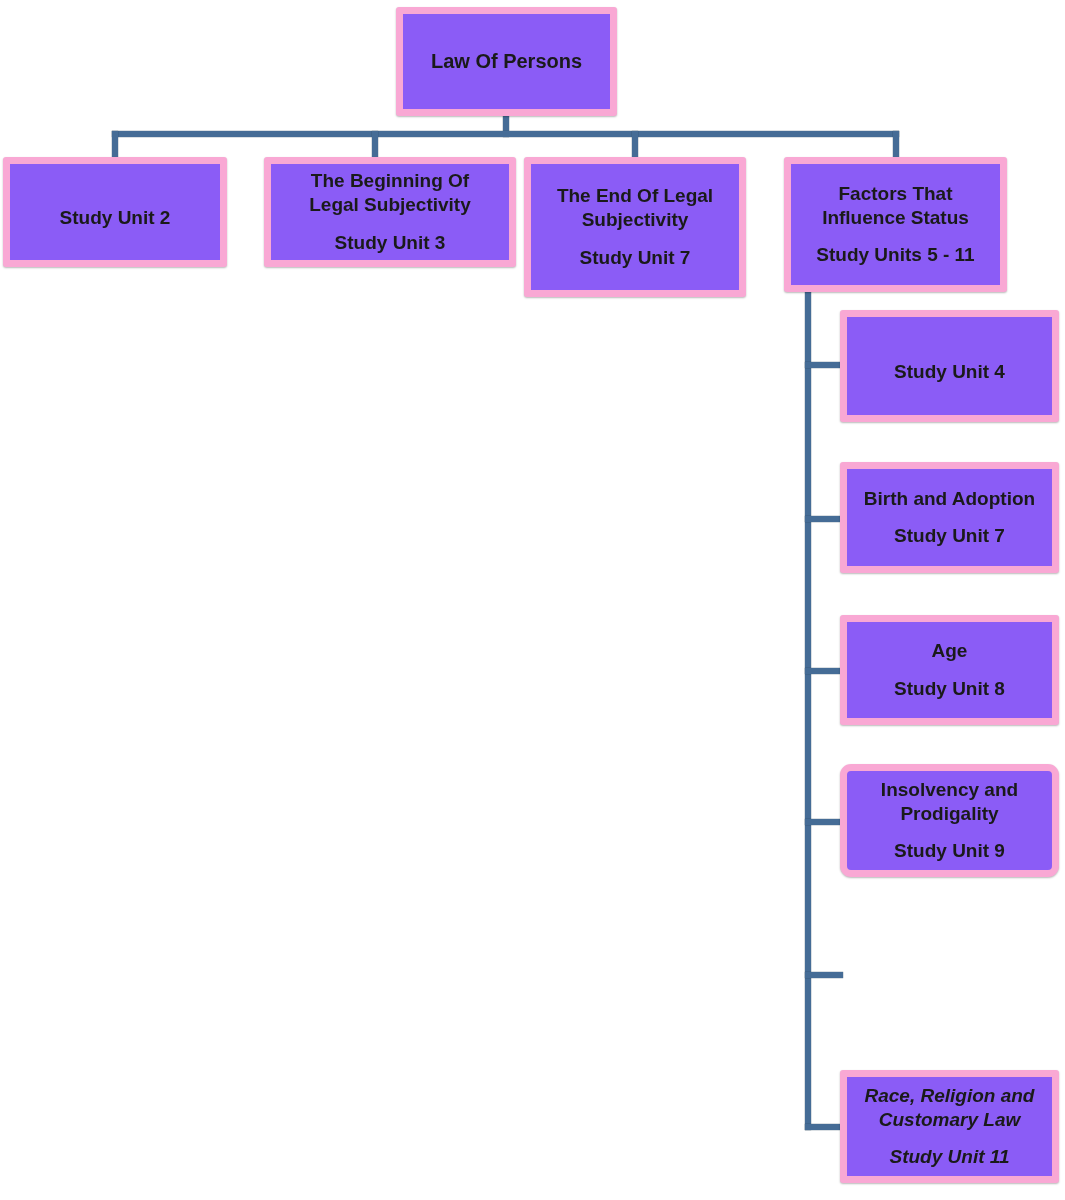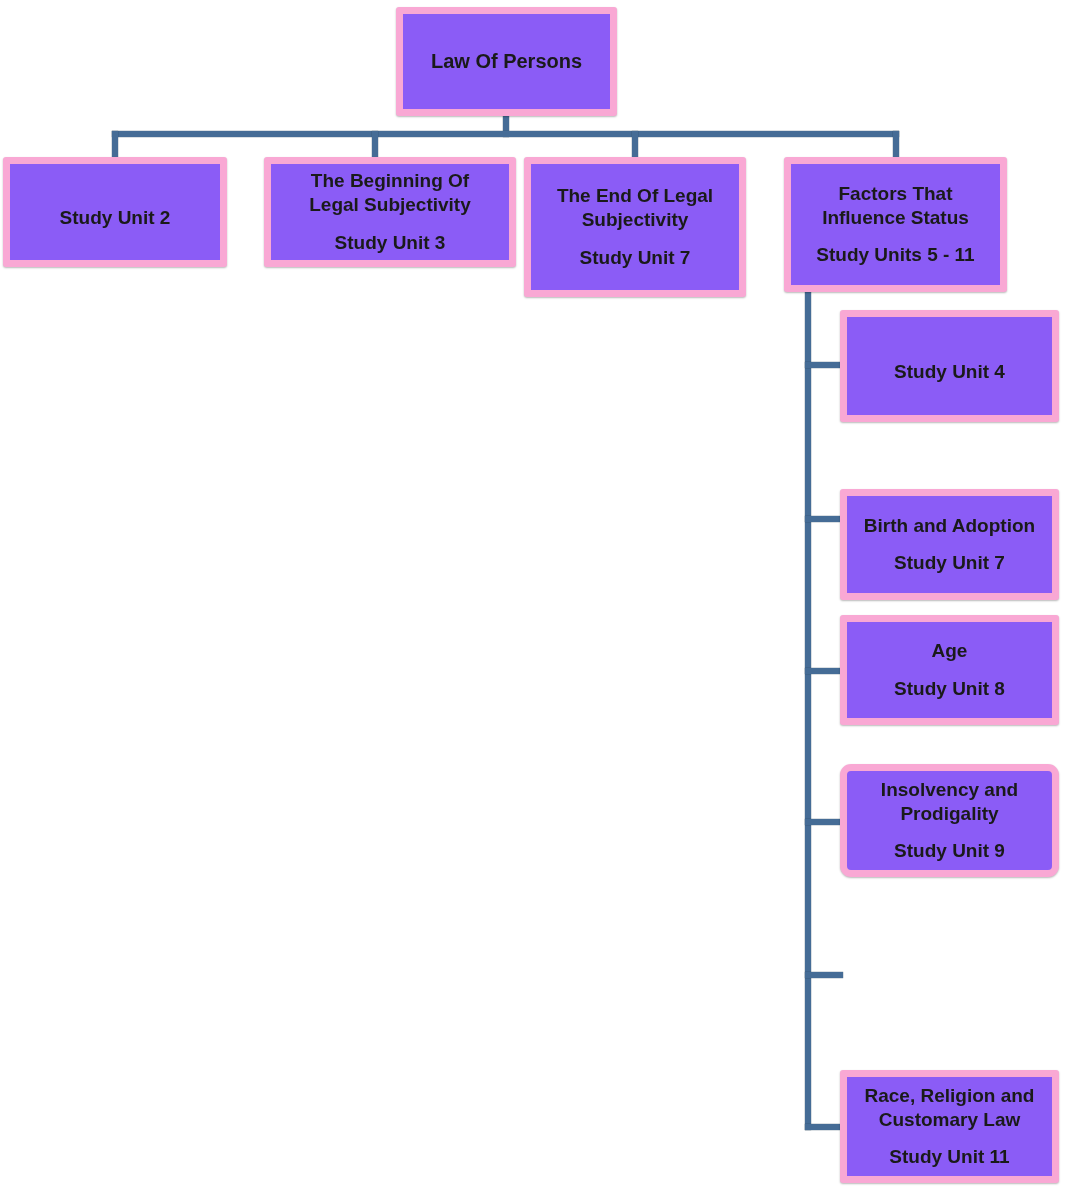--- a/index.html
+++ b/index.html
@@ -44,25 +44,25 @@
   }
   
   .root-node   { left: 396px; top: 7px;    width: 221px; height: 109px; }
   
   .c1 { left: 3px;   top: 157px; width: 224px; height: 110px; }
   .c2 { left: 264px; top: 157px; width: 252px; height: 110px; }
   .c3 { left: 524px; top: 157px; width: 222px; height: 140px; }
   .c4 { left: 784px; top: 157px; width: 223px; height: 135px; }
   
   .d1 { left: 840px; top: 310px;  width: 219px; height: 112px; }
-  .d2 { left: 840px; top: 462px;  width: 219px; height: 111px; margin-top: 27px; }
+  .d2 { left: 840px; top: 462px;  width: 219px; height: 111px; }
   .d3 { left: 840px; top: 615px;  width: 219px; height: 110px; }
   .d4 { left: 840px; top: 764px;  width: 219px; height: 113px; border-radius: 11px; }
   .d5 { left: 840px; top: 919px;  width: 219px; height: 112px; }
-  .d6 { left: 840px; top: 1070px; width: 219px; height: 113px; }
+  .d6 { left: 840px; top: 1070px; width: 219px; height: 113px; font-style: italic; }
   
   .stub-root { left: 503px; top: 113px; width: 6px; height: 24px; }
   .hline     { left: 112px; top: 131px; width: 787px; height: 6px; }
   .stub-c1   { left: 112px; top: 131px; width: 6px; height: 28px; }
   .stub-c2   { left: 372px; top: 131px; width: 6px; height: 28px; }
   .stub-c3   { left: 632px; top: 131px; width: 6px; height: 28px; }
   .stub-c4   { left: 893px; top: 131px; width: 6px; height: 28px; }
   .trunk     { left: 805px; top: 266px; width: 6px; height: 864px; }
   .br1 { left: 805px; top: 362px;  width: 38px; height: 6px; }
   .br2 { left: 805px; top: 516px;  width: 38px; height: 6px; }

